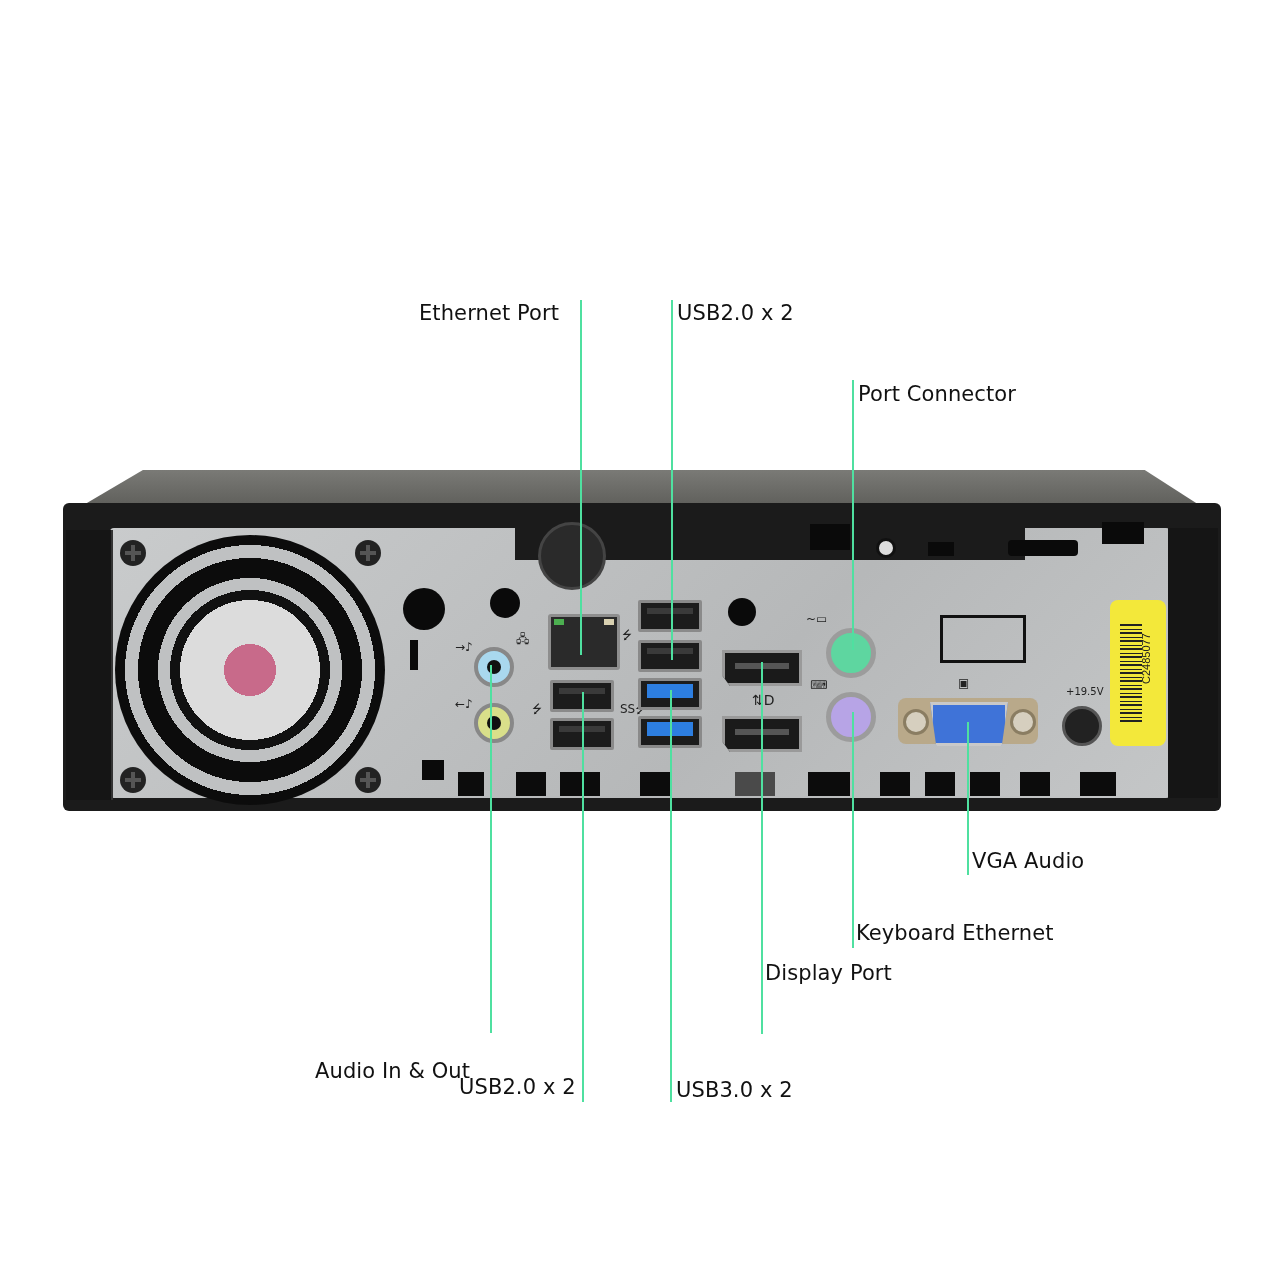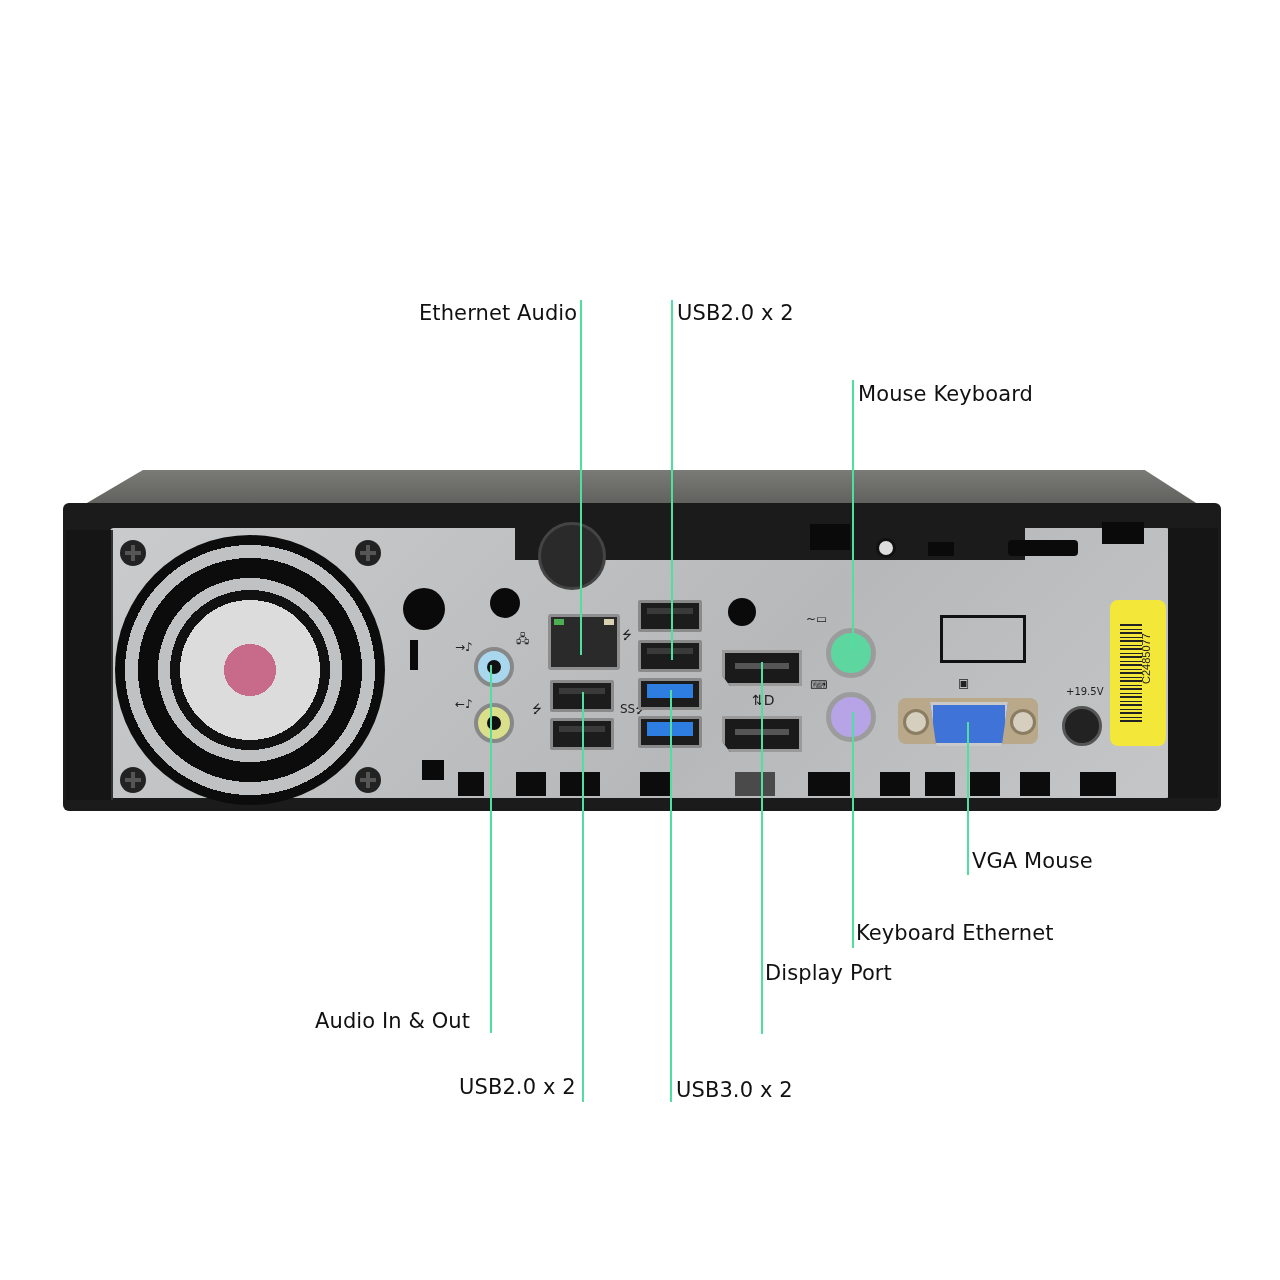--- a/index.html
+++ b/index.html
@@ -163,21 +163,21 @@
 <div class="leader" style="left:580px;top:300px;height:355px;"></div>
 <div class="leader" style="left:671px;top:300px;height:360px;"></div>
 <div class="leader" style="left:852px;top:380px;height:270px;"></div>
 <div class="leader" style="left:967px;top:722px;height:153px;"></div>
 <div class="leader" style="left:852px;top:712px;height:236px;"></div>
 <div class="leader" style="left:490px;top:665px;height:368px;"></div>
 <div class="leader" style="left:761px;top:662px;height:372px;"></div>
 <div class="leader" style="left:582px;top:692px;height:410px;"></div>
 <div class="leader" style="left:670px;top:690px;height:412px;"></div>
 
-<span class="label" style="left:419px;top:303px;">Ethernet Audio</span>
+<span class="label" style="left:419px;top:303px;">Ethernet Port</span>
 <span class="label" style="left:677px;top:303px;">USB2.0 x 2</span>
-<span class="label" style="left:858px;top:384px;">Mouse Keyboard</span>
-<span class="label" style="left:972px;top:851px;">VGA Mouse</span>
+<span class="label" style="left:858px;top:384px;">Port Connector</span>
+<span class="label" style="left:972px;top:851px;">VGA Audio</span>
 <span class="label" style="left:856px;top:923px;">Keyboard Ethernet</span>
-<span class="label" style="left:315px;top:1011px;">Audio In &amp; Out</span>
+<span class="label" style="left:315px;top:1061px;">Audio In &amp; Out</span>
 <span class="label" style="left:765px;top:963px;">Display Port</span>
 <span class="label" style="left:459px;top:1077px;">USB2.0 x 2</span>
 <span class="label" style="left:676px;top:1080px;">USB3.0 x 2</span>
 
 </body></html>

